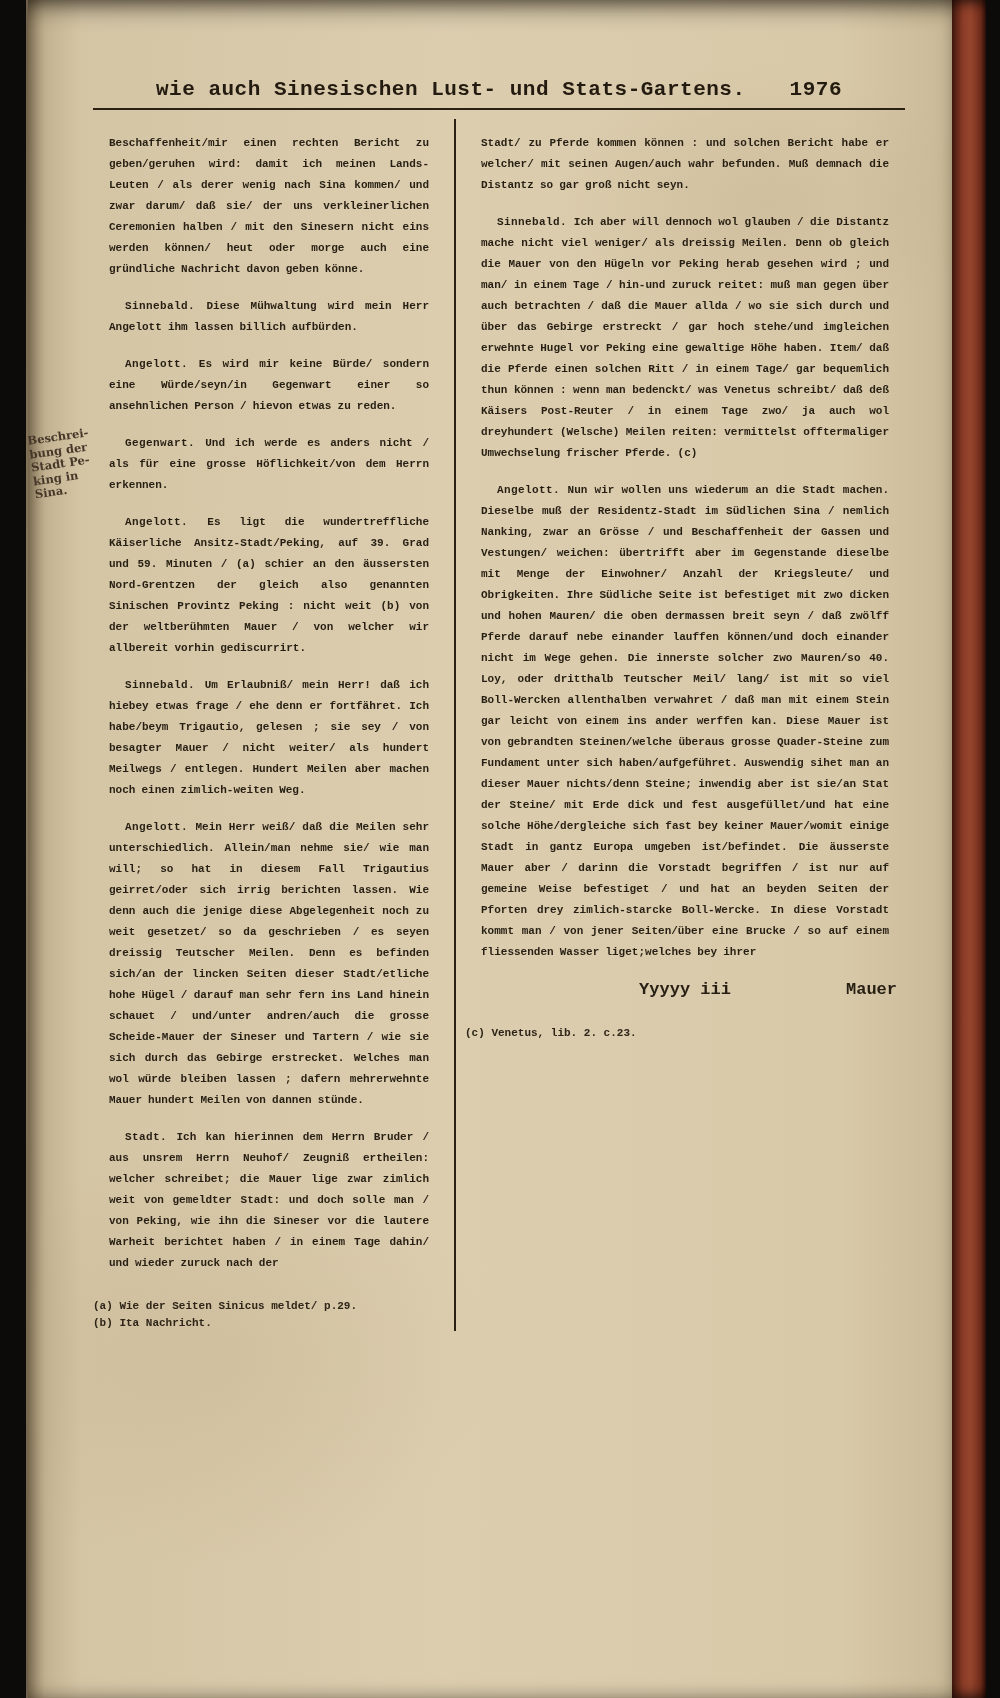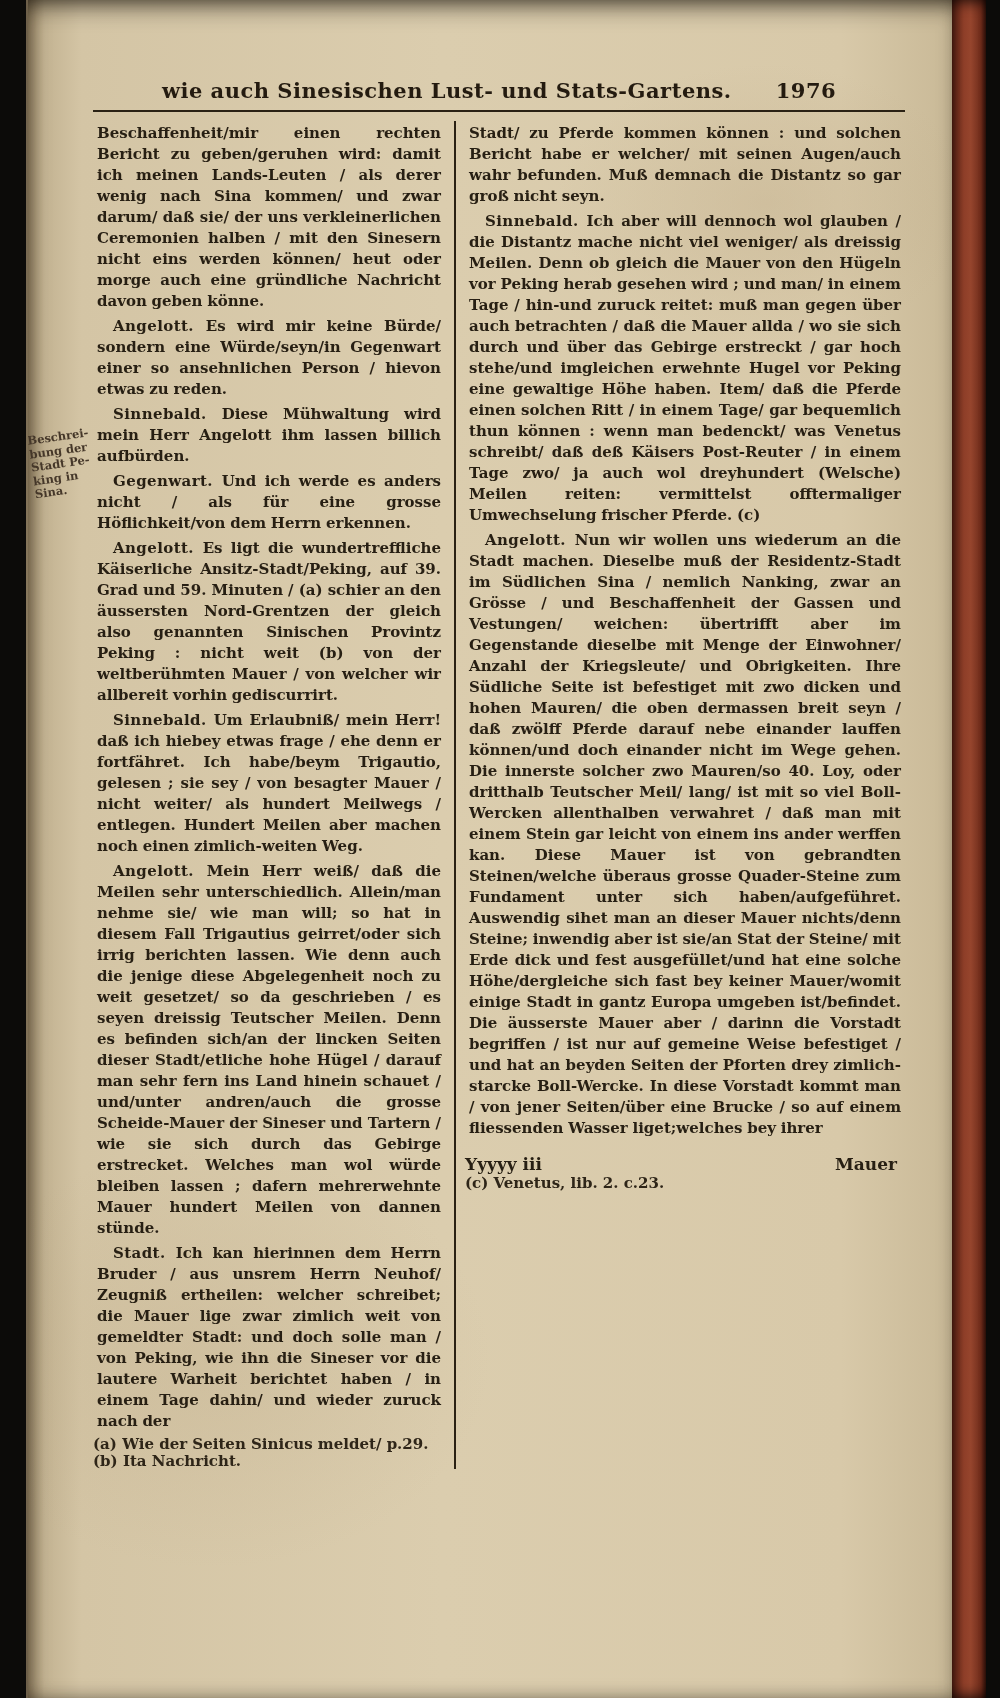--- a/index.html
+++ b/index.html
@@ -22,45 +22,45 @@
   .page-edge-line{
     position:absolute;left:26px;top:0;width:2px;height:100%;
     background:linear-gradient(180deg,#6d5f49,#8a7a5e 40%,#6d5f49);
   }
   .fore-edge{
     position:absolute;top:0;right:14px;width:34px;height:100%;
     background:linear-gradient(90deg,#4a1c11,#8e3e28 35%,#96452d 55%,#6f2c1b 85%,#331209);
     box-shadow:inset 0 10px 14px -8px rgba(0,0,0,.8), inset 0 -10px 14px -8px rgba(0,0,0,.8);
   }
   .text-block{
-    position:absolute;left:67px;top:78px;width:812px;color:#271f13;
+    position:absolute;left:67px;top:78px;width:812px;color:#271f13;font-family:Liberation Mono, monospace;
   }
   .header-row{
     display:flex;justify-content:center;align-items:baseline;gap:44px;
     font-size:21px;font-weight:bold;letter-spacing:.5px;color:#241b10;
   }
   .header-rule{
     margin-top:7px;border-top:2.5px solid #2a2114;height:0;
   }
   .columns{display:flex;margin-top:7px;align-items:stretch;}
   .col-left{width:352px;}
   .col-divider{width:2px;background:#2a2114;margin:2px 9px 0 9px;}
   .col-right{flex:1;min-width:0;}
   p.para{
-    margin:4px;text-align:justify;font-size:15px;line-height:21px;
+    margin:16px;text-align:justify;font-size:11px;line-height:21px;
     font-weight:bold;color:#271f13;text-indent:16px;
     word-spacing:-.5px;
   }
   p.para.no-indent{text-indent:0;}
   .speaker{letter-spacing:.4px;}
-  .footnotes{margin-top:0;font-size:15px;line-height:16.5px;font-weight:bold;color:#2e2518;}
+  .footnotes{margin-top:24px;font-size:11px;line-height:16.5px;font-weight:bold;color:#2e2518;}
   .footnotes .line{padding-left:14px;text-indent:-14px;}
   .signature-row{
     position:relative;margin-top:14px;height:22px;
-    font-size:17px;font-weight:bold;line-height:22px;
+    font-size:17px;font-weight:bold;text-align:center;line-height:22px;
   }
   .catchword{position:absolute;right:8px;top:0;}
   .margin-note{
     position:absolute;left:5px;top:430px;width:66px;
     transform:rotate(-8deg);
     font-size:11.5px;line-height:13.5px;font-weight:bold;color:#453729;
   }
   .margin-note .line{white-space:nowrap;}
 </style>
 </head>
@@ -83,22 +83,22 @@
       <span>1976</span>
     </div>
 
     <div class="header-rule"></div>
 
     <div class="columns">
 
       <div class="col-left">
         <div>
             <p class="para no-indent">Beschaffenheit/mir einen rechten Bericht zu geben/geruhen wird: damit ich meinen Lands-Leuten / als derer wenig nach Sina kommen/ und zwar darum/ daß sie/ der uns verkleinerlichen Ceremonien halben / mit den Sinesern nicht eins werden können/ heut oder morge auch eine gründliche Nachricht davon geben könne.</p>
+            <p class="para"><span class="speaker">Sinnebald. </span>Diese Mühwaltung wird mein Herr Angelott ihm lassen billich aufbürden.</p>
             <p class="para"><span class="speaker">Angelott. </span>Es wird mir keine Bürde/ sondern eine Würde/seyn/in Gegenwart einer so ansehnlichen Person / hievon etwas zu reden.</p>
-            <p class="para"><span class="speaker">Sinnebald. </span>Diese Mühwaltung wird mein Herr Angelott ihm lassen billich aufbürden.</p>
             <p class="para"><span class="speaker">Gegenwart. </span>Und ich werde es anders nicht / als für eine grosse Höflichkeit/von dem Herrn erkennen.</p>
             <p class="para"><span class="speaker">Angelott. </span>Es ligt die wundertreffliche Käiserliche Ansitz-Stadt/Peking, auf 39. Grad und 59. Minuten / (a) schier an den äussersten Nord-Grentzen der gleich also genannten Sinischen Provintz Peking : nicht weit (b) von der weltberühmten Mauer / von welcher wir allbereit vorhin gediscurrirt.</p>
             <p class="para"><span class="speaker">Sinnebald. </span>Um Erlaubniß/ mein Herr! daß ich hiebey etwas frage / ehe denn er fortfähret. Ich habe/beym Trigautio, gelesen ; sie sey / von besagter Mauer / nicht weiter/ als hundert Meilwegs / entlegen. Hundert Meilen aber machen noch einen zimlich-weiten Weg.</p>
             <p class="para"><span class="speaker">Angelott. </span>Mein Herr weiß/ daß die Meilen sehr unterschiedlich. Allein/man nehme sie/ wie man will; so hat in diesem Fall Trigautius geirret/oder sich irrig berichten lassen. Wie denn auch die jenige diese Abgelegenheit noch zu weit gesetzet/ so da geschrieben / es seyen dreissig Teutscher Meilen. Denn es befinden sich/an der lincken Seiten dieser Stadt/etliche hohe Hügel / darauf man sehr fern ins Land hinein schauet / und/unter andren/auch die grosse Scheide-Mauer der Sineser und Tartern / wie sie sich durch das Gebirge erstrecket. Welches man wol würde bleiben lassen ; dafern mehrerwehnte Mauer hundert Meilen von dannen stünde.</p>
             <p class="para"><span class="speaker">Stadt. </span>Ich kan hierinnen dem Herrn Bruder / aus unsrem Herrn Neuhof/ Zeugniß ertheilen: welcher schreibet; die Mauer lige zwar zimlich weit von gemeldter Stadt: und doch solle man / von Peking, wie ihn die Sineser vor die lautere Warheit berichtet haben / in einem Tage dahin/ und wieder zuruck nach der</p>
           </div>
         <div class="footnotes">
             <div class="line">(a) Wie der Seiten Sinicus meldet/ p.29.</div>
             <div class="line">(b) Ita Nachricht.</div>
           </div>

